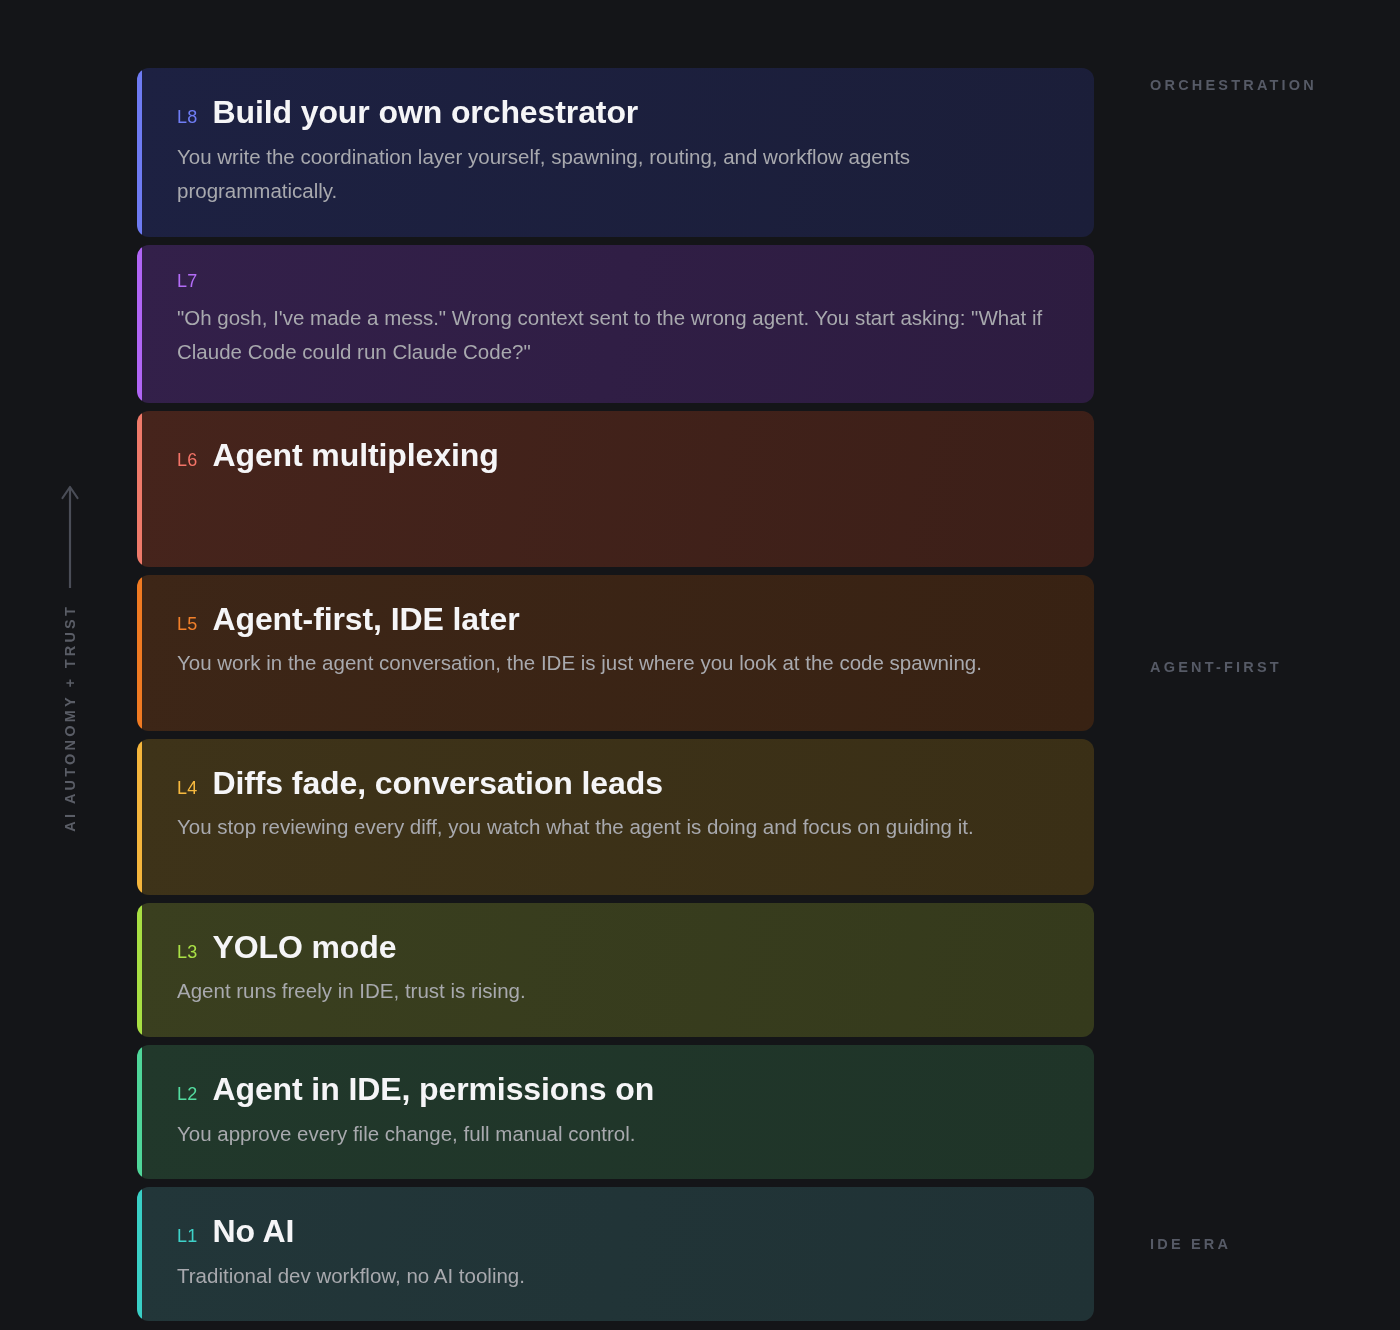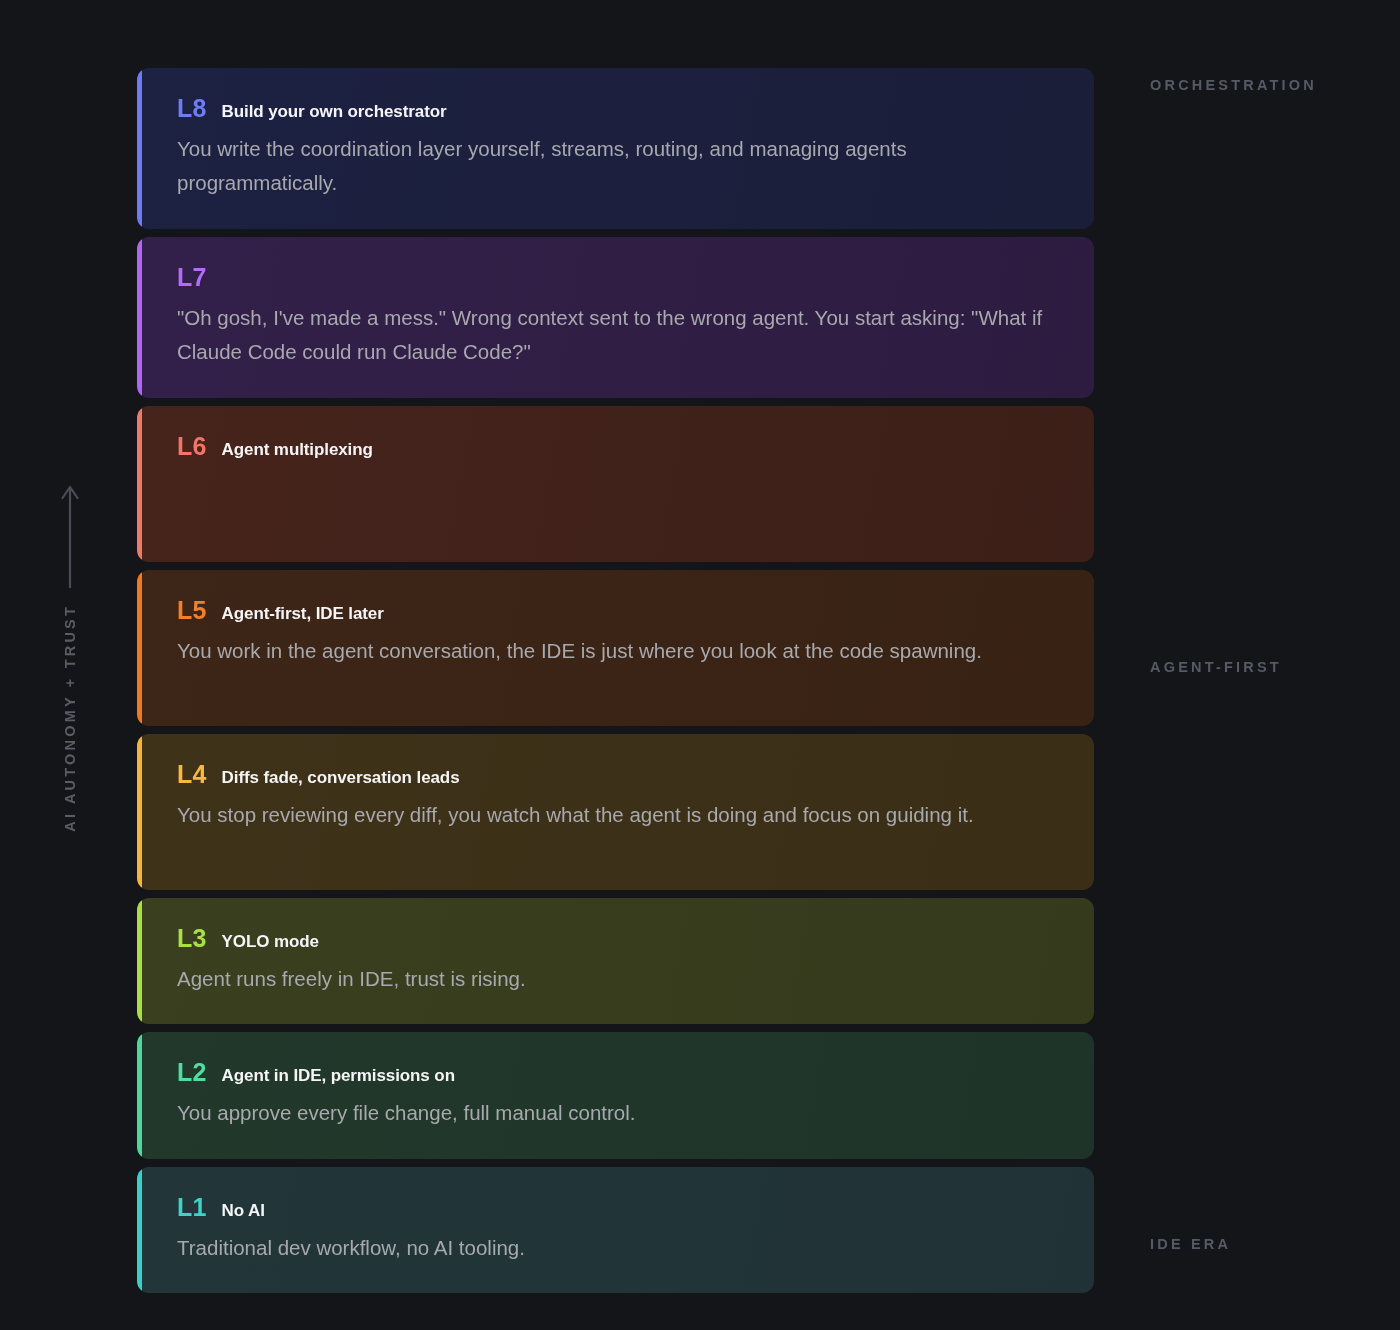--- a/index.html
+++ b/index.html
@@ -90,27 +90,27 @@
     border-bottom-left-radius: 12px;
   }
 
   .card-head {
     display: flex;
     align-items: baseline;
     gap: 15px;
     margin-bottom: 9px;
   }
   .level {
-    font-size: 25px;
-    font-weight: 700;
+    font-size: 18px;
+    font-weight: 400;
     letter-spacing: 0.2px;
     flex: none;
   }
   .title {
-    font-size: 17px;
+    font-size: 32px;
     font-weight: 700;
     color: #f5f5f7;
     letter-spacing: -0.1px;
     line-height: 1.15;
   }
   .desc {
     font-size: 20.5px;
     line-height: 1.68;
     color: #a8a9ae;
     max-width: 880px;
@@ -140,21 +140,21 @@
   <div class="era era-ide">IDE ERA</div>
 
   <div class="ladder">
 
     <div class="card h-tall" style="background: linear-gradient(100deg, rgb(29, 33, 66) 0%, rgb(27, 30, 57) 100%);">
       <div class="accent" style="background: rgb(110, 123, 242);"></div>
       <div class="card-head">
         <span class="level" style="color: rgb(111, 125, 245);">L8</span>
         <span class="title">Build your own orchestrator</span>
       </div>
-      <div class="desc">You write the coordination layer yourself, streams, routing, and managing agents programmatically.</div>
+      <div class="desc">You write the coordination layer yourself, spawning, routing, and workflow agents programmatically.</div>
     </div>
 
     <div class="card h-tall" style="background: linear-gradient(100deg, rgb(51, 32, 74) 0%, rgb(45, 28, 64) 100%);">
       <div class="accent" style="background: rgb(176, 101, 245);"></div>
       <div class="card-head">
         <span class="level" style="color: rgb(179, 108, 247);">L7</span>
       </div>
       <div class="desc">"Oh gosh, I've made a mess." Wrong context sent to the wrong agent. You start asking: "What if Claude Code could run Claude Code?"</div>
     </div>
 

